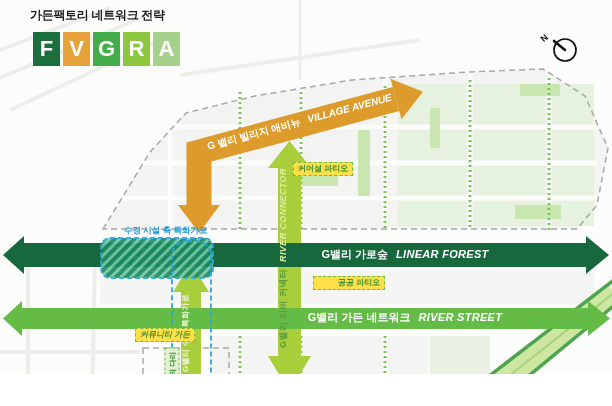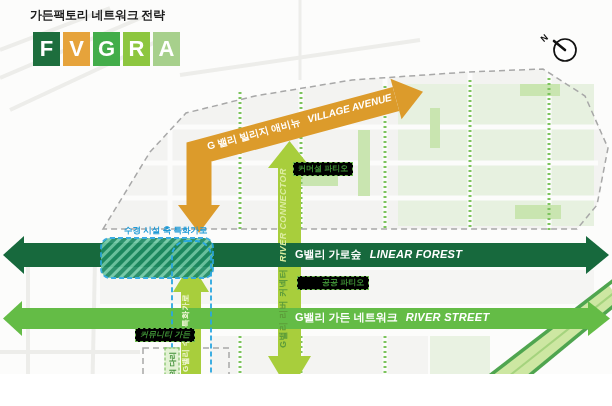--- a/index.html
+++ b/index.html
@@ -9,40 +9,40 @@
   .lbl{position:absolute;z-index:2;white-space:nowrap;}
 
   .page-title{left:30px;top:7px;font-size:12px;font-weight:bold;color:#1c1c1c;letter-spacing:-0.3px;}
 
   .logo{left:33px;top:32px;display:flex;gap:3px;}
   .logo .cell{width:27px;height:34px;color:#fff;font-size:22px;font-weight:bold;
               display:flex;align-items:center;justify-content:center;}
   .c0{background:#1d6e3d}.c1{background:#e6a33b}.c2{background:#43ad4a}
   .c3{background:#8dc63f}.c4{background:#a7d08c}
 
-  .band-label{color:#fff;font-weight:bold;font-size:11px;width:220px;}
+  .band-label{color:#fff;font-weight:bold;font-size:11px;text-align:center;width:220px;}
   .band-label .en{font-style:italic;margin-left:5px;letter-spacing:.3px;}
   .lf{left:295px;top:247px;}
   .gs{left:295px;top:310px;}
 
   .va{left:185px;top:115px;width:230px;height:18px;font-size:10px;font-weight:bold;color:#fff;
       text-align:center;transform:rotate(-15deg);}
   .va .en{font-style:italic;margin-left:5px;}
 
   .vlabel{position:absolute;z-index:2;white-space:nowrap;text-align:center;font-weight:bold;}
   .rc{left:189px;top:246px;width:200px;height:24px;transform:rotate(-90deg);
       font-size:9px;color:#5d9c3a;letter-spacing:.4px;}
   .rc .en{font-style:italic;color:#dceda0;margin-left:4px;}
   .wf{left:141px;top:322px;width:100px;height:22px;transform:rotate(-90deg);
       font-size:8px;color:#f1f7d6;letter-spacing:.3px;}
 
-  .greenbox{background:#000000;border:1px dashed #6db84f;color:#3f8f36;
+  .greenbox{background:#fde047;border:1px dashed #6db84f;color:#3f8f36;
             font-size:8px;font-weight:bold;padding:1px 4px;line-height:10px;}
   .gb-commercial{left:293px;top:162px;}
-  .gb-public{left:297px;top:276px;padding-left:24px;}
+  .gb-public{left:313px;top:276px;padding-left:24px;}
   .gb-community{left:135px;top:328px;font-style:italic;}
   .gb-bridge{left:148px;top:364px;width:46px;height:13px;transform:rotate(-90deg);
              background:#e3f2d4;border:1px dashed #6db84f;color:#3f8f36;
              font-size:7.5px;font-weight:bold;line-height:13px;}
 
   .water-axis{left:124px;top:225px;font-size:8.5px;font-weight:bold;color:#1f9ad6;}
 
   .compass-n{left:541px;top:33px;font-size:9px;font-weight:bold;color:#111;transform:rotate(-40deg);}
 </style>
 </head>

